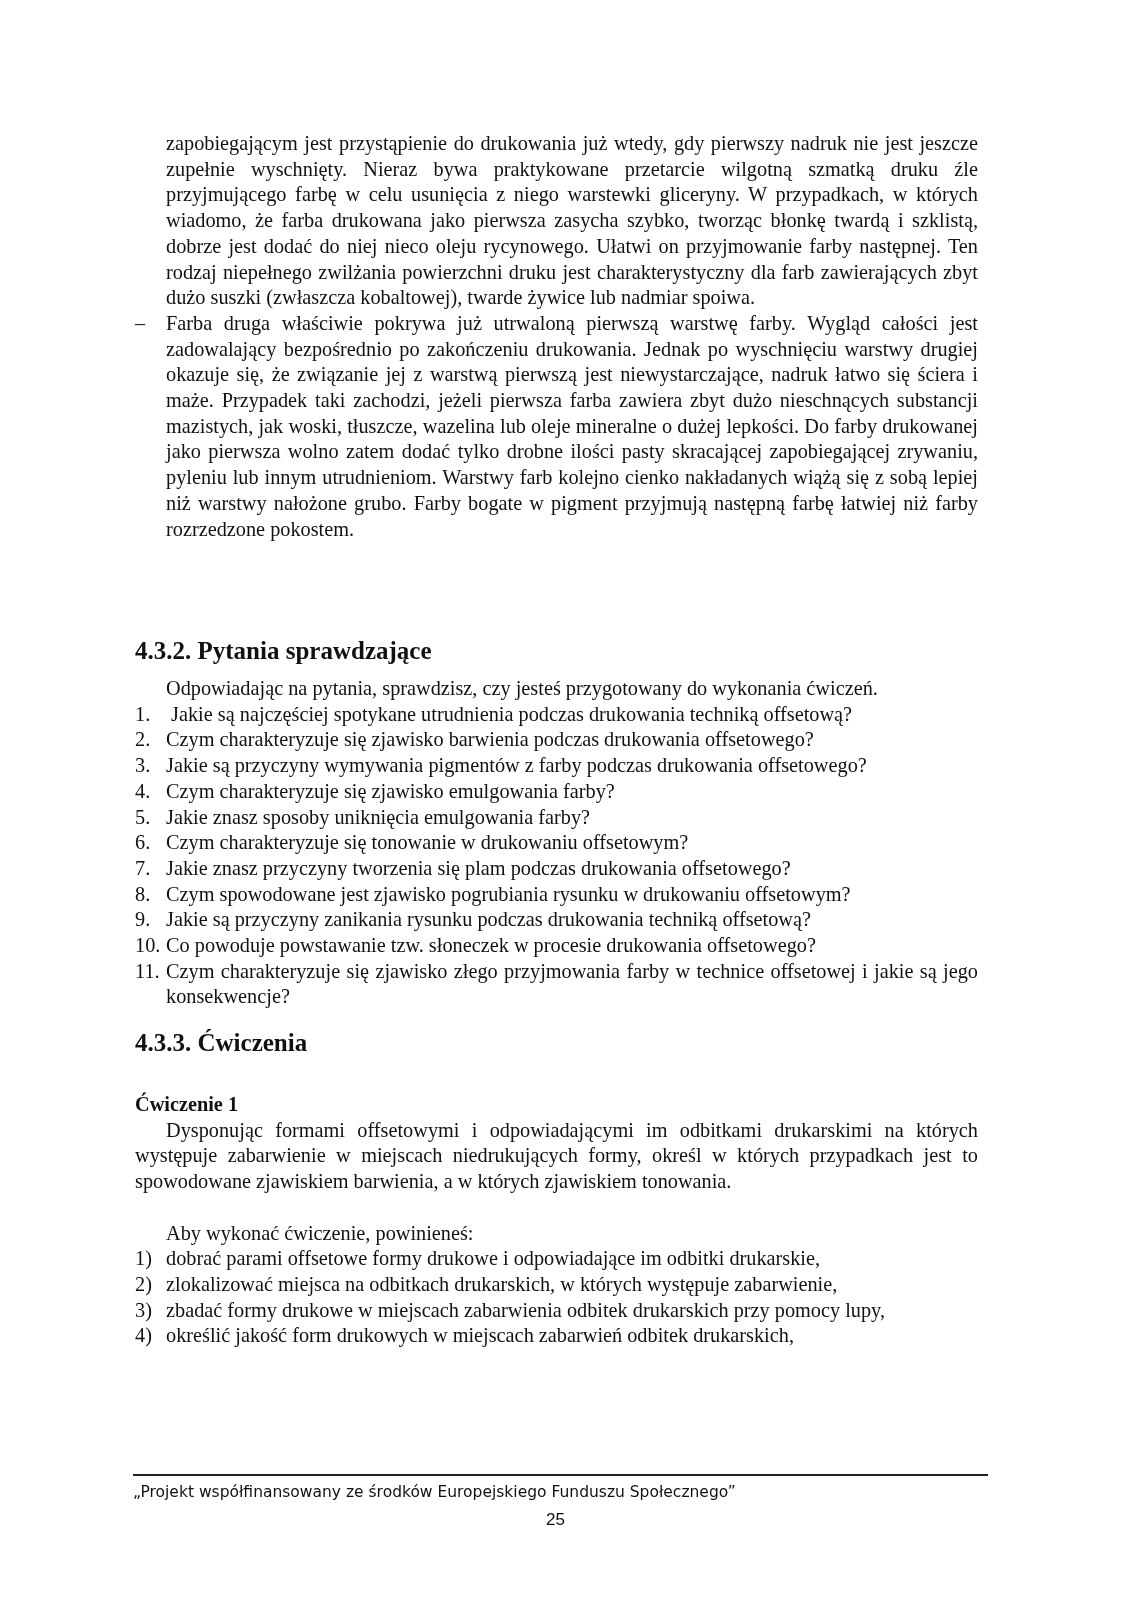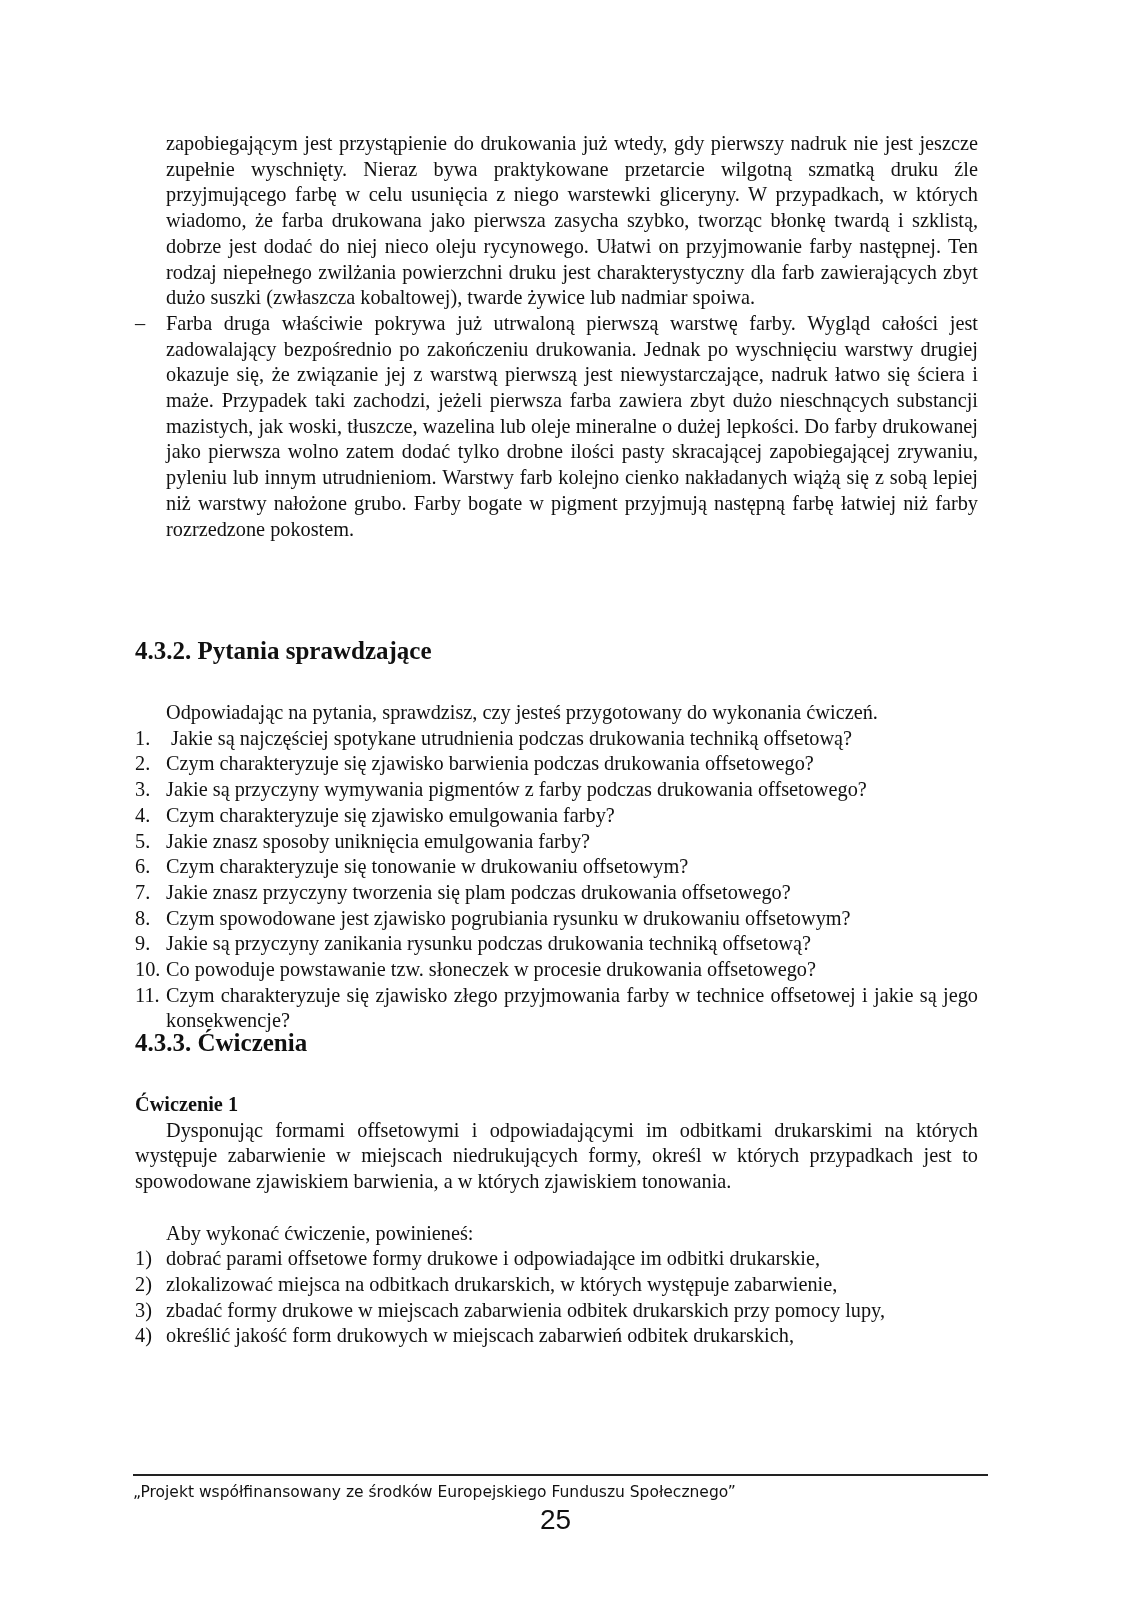--- a/index.html
+++ b/index.html
@@ -12,38 +12,38 @@
   .indent-block { padding-left: 31px; }
   .li { display: flex; }
   .li .mark { width: 31px; flex: 0 0 31px; }
   .li .li-text { flex: 1; text-align: justify; text-align-last: left; }
   .li.single .li-text { text-align: right; }
   .para-indent { text-indent: 31px; }
   h2 { margin: 0; font-family: "Liberation Serif", "DejaVu Serif", serif; font-weight: bold; font-size: 25px; line-height: 30px; position: absolute; left: 135px; }
   h3 { margin: 0; font-family: "Liberation Serif", "DejaVu Serif", serif; font-weight: bold; font-size: 20.3px; line-height: 25.7px; }
   .footer-rule { position: absolute; left: 133px; width: 855px; top: 1474px; height: 0; border-top: 2px solid #222; }
   .footer-text { position: absolute; left: 133px; top: 1482px; font-family: "DejaVu Sans", "Liberation Sans", sans-serif; font-size: 15.5px; line-height: 20px; color: #111; text-align: center; }
-  .page-num { position: absolute; left: 0; width: 1111px; top: 1508px; text-align: center; font-family: "Liberation Sans", "DejaVu Sans", sans-serif; font-size: 28px; line-height: 24px; color: #111; }
+  .page-num { position: absolute; left: 0; width: 1111px; top: 1508px; text-align: center; font-family: "Liberation Sans", "DejaVu Sans", sans-serif; font-size: 17px; line-height: 24px; color: #111; }
 </style>
 </head>
 <body>
 
 <div class="page">
 
   <div class="block serif just" style="top:131px;">
     <p class="indent-block">zapobiegającym jest przystąpienie do drukowania już wtedy, gdy pierwszy nadruk nie jest jeszcze zupełnie wyschnięty. Nieraz bywa praktykowane przetarcie wilgotną szmatką druku źle przyjmującego farbę w celu usunięcia z niego warstewki gliceryny. W przypadkach, w których wiadomo, że farba drukowana jako pierwsza zasycha szybko, tworząc błonkę twardą i szklistą, dobrze jest dodać do niej nieco oleju rycynowego. Ułatwi on przyjmowanie farby następnej. Ten rodzaj niepełnego zwilżania powierzchni druku jest charakterystyczny dla farb zawierających zbyt dużo suszki (zwłaszcza kobaltowej), twarde żywice lub nadmiar spoiwa.</p>
     <div class="li">
       <span class="mark">–</span>
       <span class="li-text">Farba druga właściwie pokrywa już utrwaloną pierwszą warstwę farby. Wygląd całości jest zadowalający bezpośrednio po zakończeniu drukowania. Jednak po wyschnięciu warstwy drugiej okazuje się, że związanie jej z warstwą pierwszą jest niewystarczające, nadruk łatwo się ściera i maże. Przypadek taki zachodzi, jeżeli pierwsza farba zawiera zbyt dużo nieschnących substancji mazistych, jak woski, tłuszcze, wazelina lub oleje mineralne o dużej lepkości. Do farby drukowanej jako pierwsza wolno zatem dodać tylko drobne ilości pasty skracającej zapobiegającej zrywaniu, pyleniu lub innym utrudnieniom. Warstwy farb kolejno cienko nakładanych wiążą się z sobą lepiej niż warstwy nałożone grubo. Farby bogate w pigment przyjmują następną farbę łatwiej niż farby rozrzedzone pokostem.</span>
     </div>
   </div>
 
   <h2 style="top:636px;">4.3.2. Pytania sprawdzające</h2>
 
-  <div class="block serif" style="top:676px;margin-top:24px;">
+  <div class="block serif" style="top:676px;">
     <p class="para-indent">Odpowiadając na pytania, sprawdzisz, czy jesteś przygotowany do wykonania ćwiczeń.</p>
     <div>
       <div class="li single">
           <span class="mark">1.</span>
           <span class="li-text" style="white-space:pre;"> Jakie są najczęściej spotykane utrudnienia podczas drukowania techniką offsetową?</span>
         </div>
       <div class="li single">
           <span class="mark">2.</span>
           <span class="li-text">Czym charakteryzuje się zjawisko barwienia podczas drukowania offsetowego?</span>
         </div>

